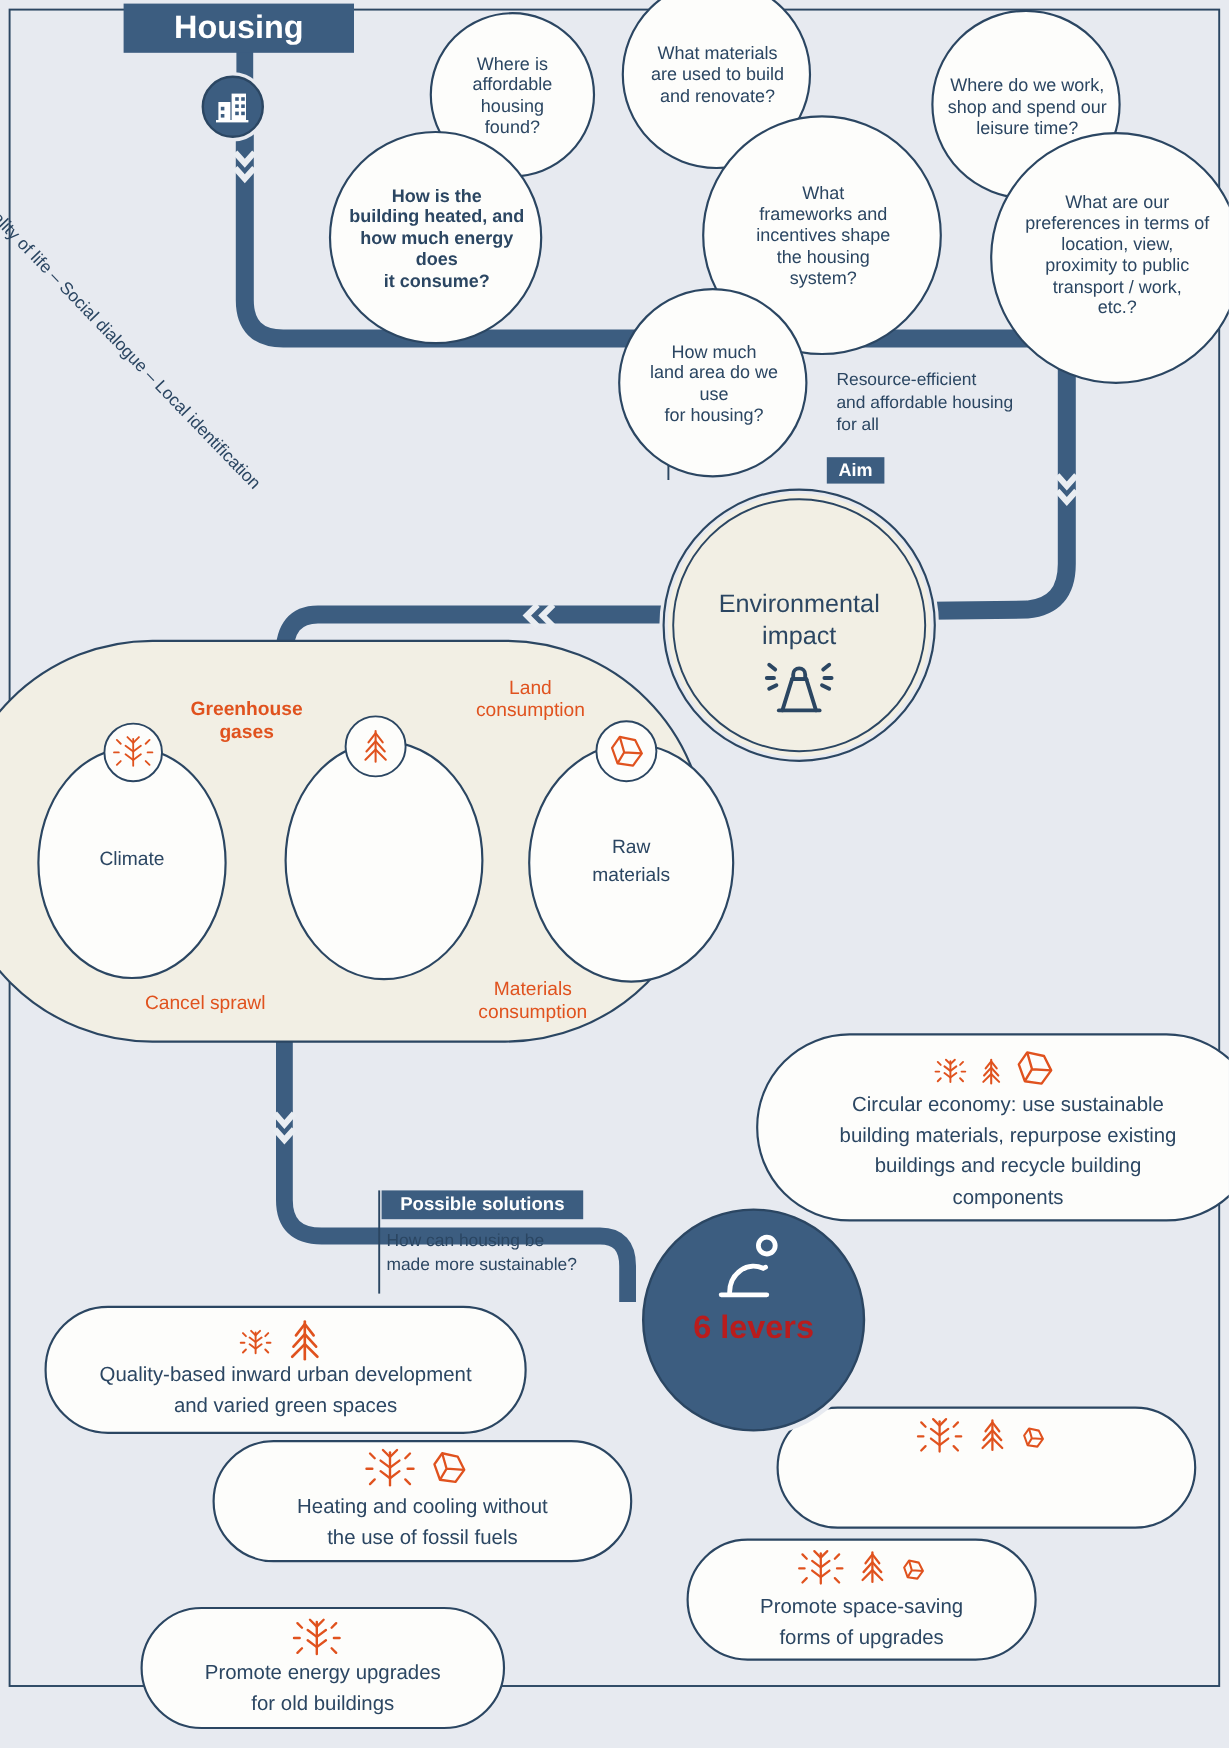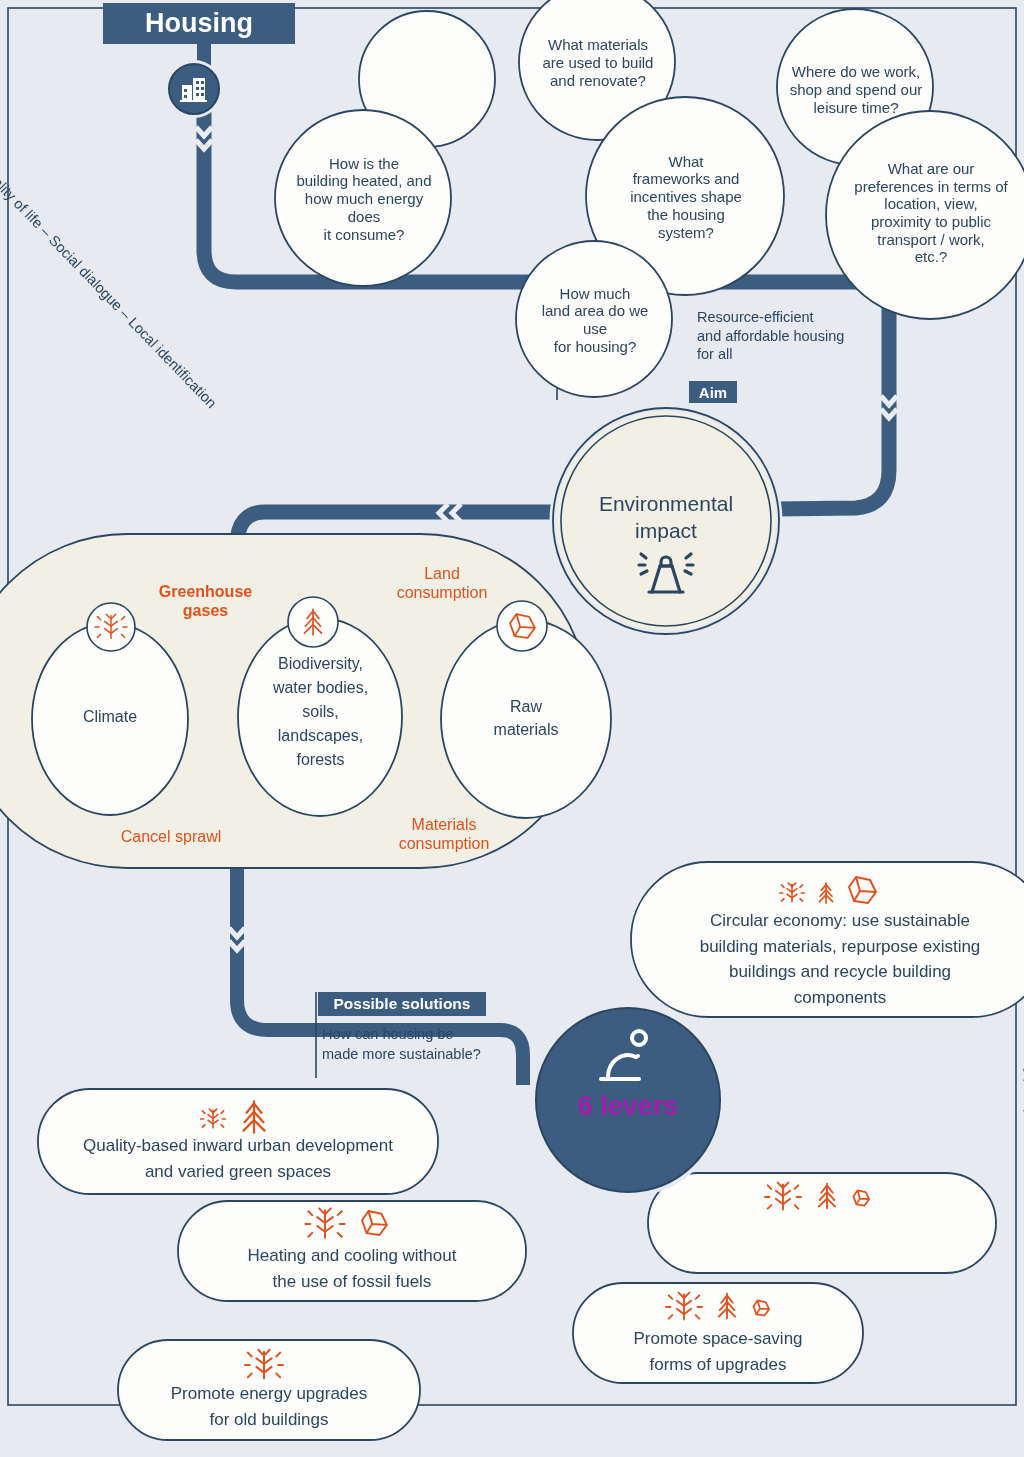--- a/index.html
+++ b/index.html
@@ -8,21 +8,21 @@
     background:#e7eaf0;
     font-family:"Liberation Sans", sans-serif;
     overflow:hidden;
     position:relative;
   }
   #stage{position:absolute;inset:0;width:1024px;height:1457px;}
   svg.layer{position:absolute;left:0;top:0;width:1024px;height:1457px;}
 
   .txt{position:absolute;color:#2b4662;line-height:1.18;text-align:center;}
   .orange{color:#e0521e;}
-  .white{color:#a21caf;}
+  .white{color:#b91c1c;}
 
   .banner{
     position:absolute;background:#3c5d80;color:#fff;
     font-weight:bold;display:flex;align-items:center;justify-content:center;
   }
   .bubble-text{position:absolute;display:flex;flex-direction:column;
     align-items:center;justify-content:center;text-align:center;}
   .credit{
     position:absolute;right:2px;top:1250px;
     transform-origin:right top;transform:rotate(90deg) translate(0,-10px);
@@ -284,30 +284,34 @@
 
   <div class="banner" style="left:103px;top:3px;width:192px;height:41px;font-size:27px;">
     <span>Housing</span>
   </div>
 
   <div style="position:absolute;left:-12px;top:160px;width:330px;color:#2b4662;font-size:14.5px;
               transform:rotate(46deg);transform-origin:left top;white-space:nowrap;">
     <span>Quality of life – Social dialogue – Local identification</span>
   </div>
 
+  <div class="txt bubble-text" style="left:363px;top:30px;width:128px;height:100px;font-size:15px;white-space:pre-line;">Where is
+affordable
+housing
+found?</div>
 
   <div class="txt bubble-text" style="left:517px;top:20px;width:162px;height:86px;font-size:15px;white-space:pre-line;">What materials
 are used to build
 and renovate?</div>
 
   <div class="txt bubble-text" style="left:772px;top:50px;width:168px;height:80px;font-size:15px;white-space:pre-line;">Where do we work,
 shop and spend our
 leisure time?</div>
 
-  <div class="txt bubble-text" style="left:279px;top:140px;width:170px;height:118px;font-size:15px;white-space:pre-line;">How is the
+  <div class="txt bubble-text" style="left:279px;top:140px;width:170px;height:118px;font-size:15px;white-space:pre-line;font-weight:bold;">How is the
 building heated, and
 how much energy
 does
 it consume?</div>
 
   <div class="txt bubble-text" style="left:600px;top:136px;width:172px;height:122px;font-size:15px;white-space:pre-line;">What
 frameworks and
 incentives shape
 the housing
 system?</div>
@@ -341,25 +345,20 @@
   <div class="txt orange" style="left:377px;top:565px;width:130px;font-size:16px;white-space:pre-line;">Land
 consumption</div>
 
   <div class="txt orange" style="left:96px;top:828px;width:150px;font-size:16px;white-space:pre-line;">Cancel sprawl</div>
 
   <div class="txt orange" style="left:378px;top:816px;width:132px;font-size:16px;white-space:pre-line;">Materials
 consumption</div>
 
   <div class="txt" style="left:45px;top:708px;width:130px;font-size:16px;white-space:pre-line;">Climate</div>
 
-  <div class="txt" style="left:243px;top:652px;width:155px;font-size:16px;line-height:1.5;white-space:pre-line;">Biodiversity,
-water bodies,
-soils,
-landscapes,
-forests</div>
 
   <div class="txt" style="left:461px;top:695px;width:130px;font-size:16px;line-height:1.45;white-space:pre-line;">Raw
 materials</div>
 
   <div class="banner" style="left:318px;top:992px;width:168px;height:24px;font-size:15.5px;">
     <span>Possible solutions</span>
   </div>
   <div style="position:absolute;left:322px;top:1025px;width:200px;color:#2b4662;font-size:14.5px;
               line-height:1.35;text-align:left;white-space:pre-line;">How can housing be
 made more sustainable?</div>

